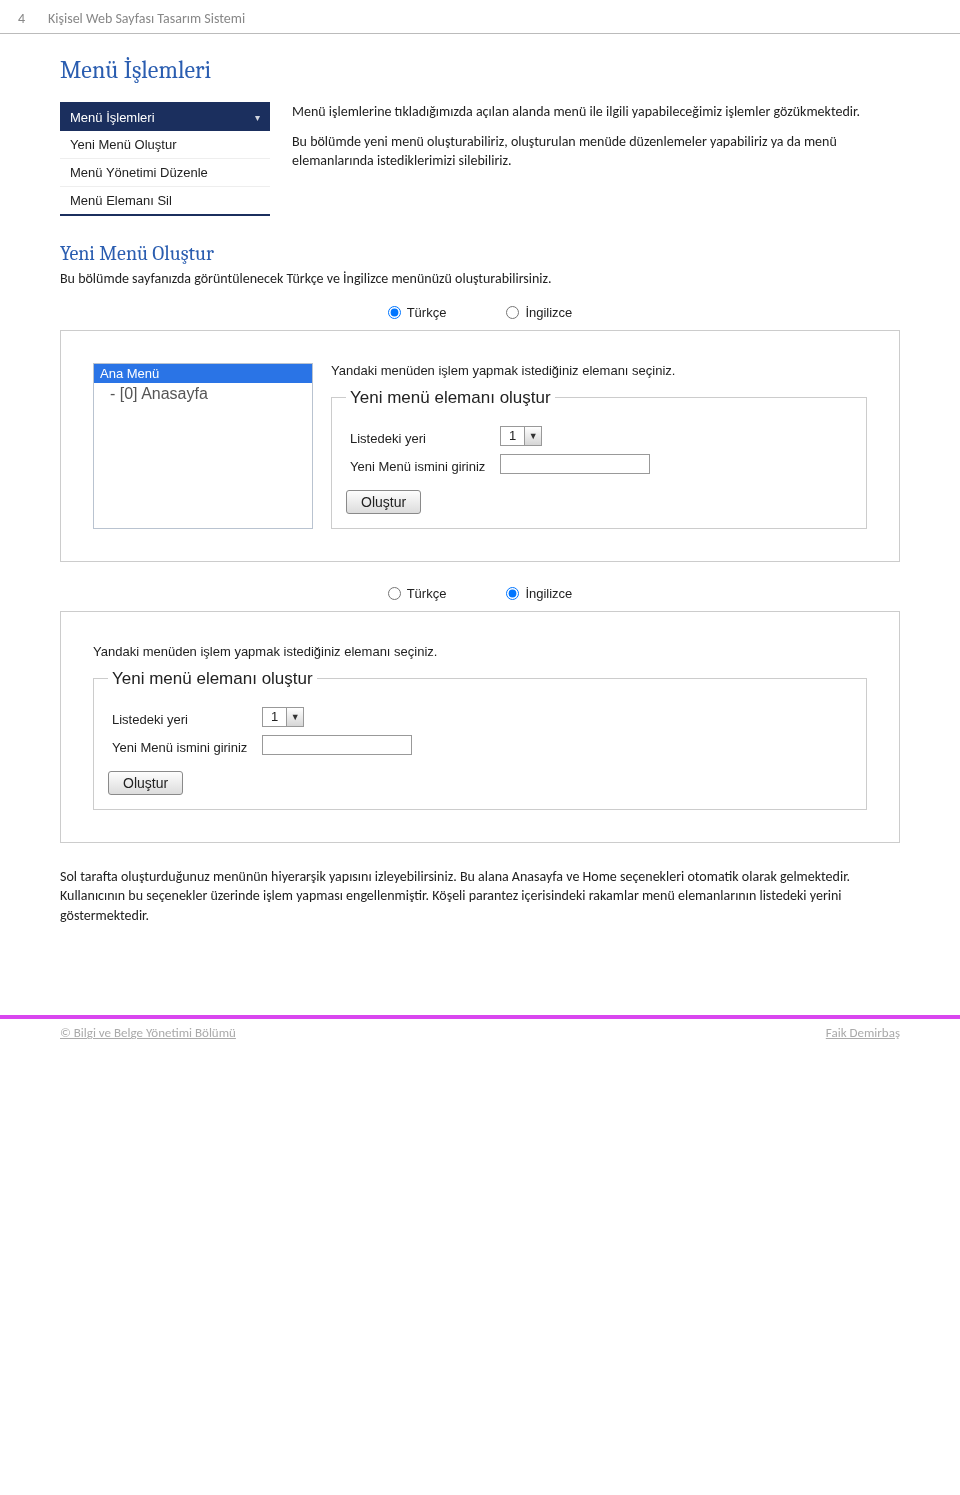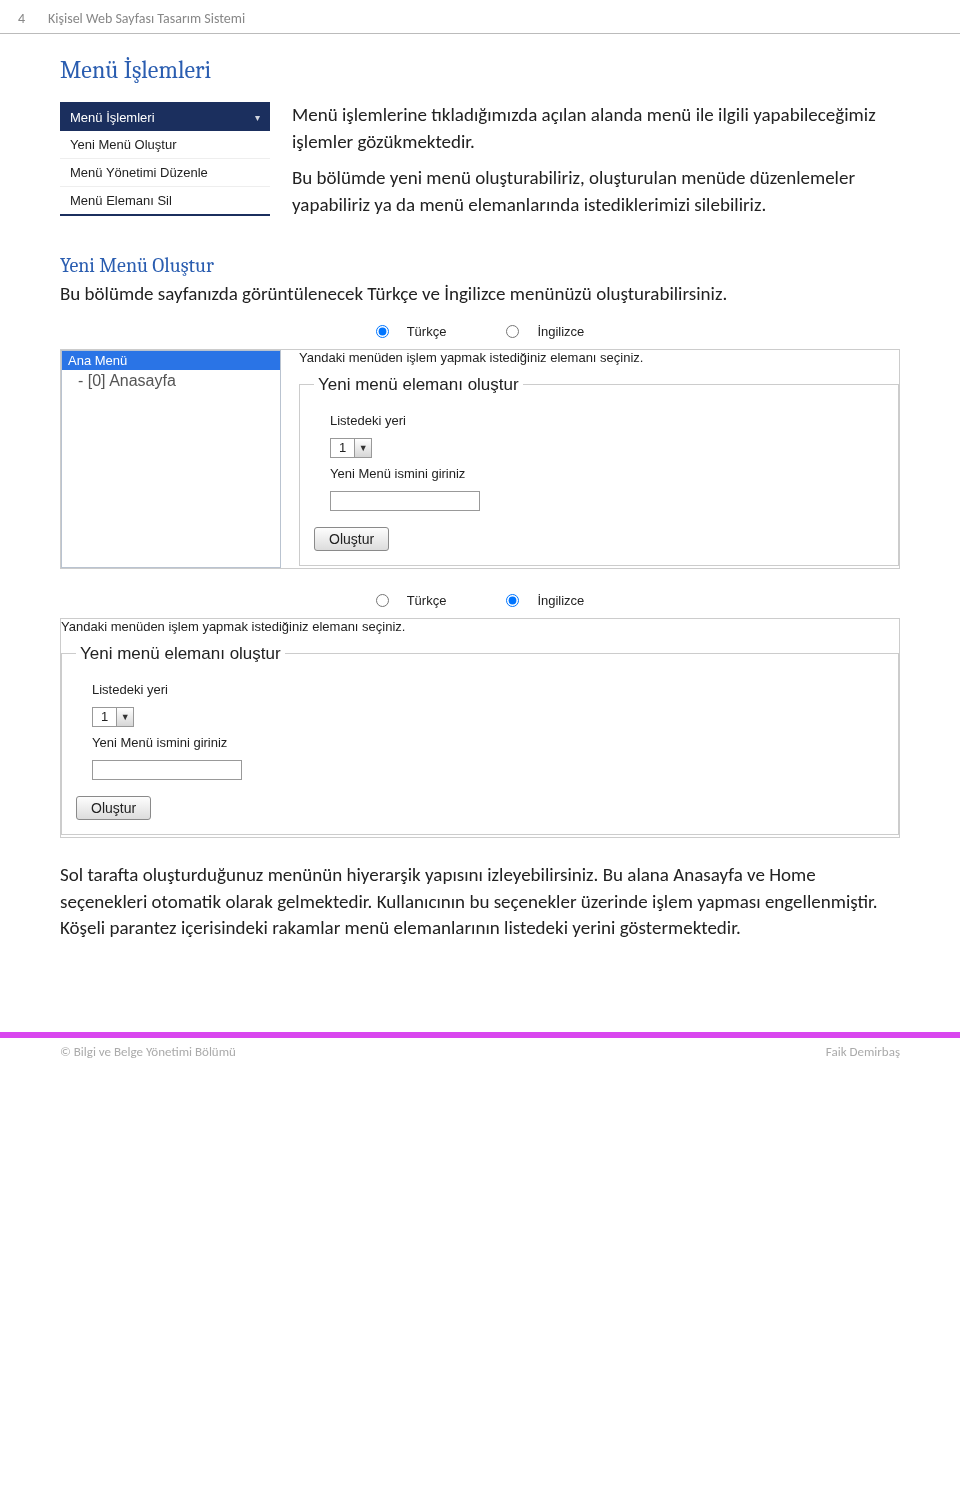--- a/index.html
+++ b/index.html
@@ -29,21 +29,21 @@
     margin: 0 0 18px 0;
   }
   h3.subsection-title {
     color: #2a5db0;
     font-family: Cambria, Georgia, serif;
     font-weight: normal;
     font-size: 20px;
     margin: 26px 0 4px 0;
   }
   p.body-text {
-    font-size: 19px;
+    font-size: 14px;
     line-height: 1.4;
     margin: 0 0 10px 0;
   }
   .intro-row {
     display: flex;
     gap: 22px;
     align-items: flex-start;
     margin-bottom: 18px;
   }
   .menu-panel {
@@ -76,29 +76,29 @@
 
   .lang-radio-row {
     display: flex;
     justify-content: center;
     gap: 60px;
     font-family: Tahoma, Arial, sans-serif;
     font-size: 13px;
     margin: 16px 0 10px 0;
   }
   .lang-radio-row label {
-    display: flex; align-items: center; gap: 18px;
+    display: flex; align-items: center; gap: 6px;
   }
   .lang-radio-row input { margin: 0; }
 
   .form-panel {
     display: flex;
     gap: 18px;
     border: 1px solid #ccc;
-    padding: 0;
+    padding: 32px;
     font-family: Tahoma, Arial, sans-serif;
     font-size: 13px;
     margin-bottom: 24px;
     min-height: 220px;
   }
   .tree-box {
     width: 220px;
     border: 1px solid #b9c3d0;
     background: #fff;
     padding: 0;
@@ -123,25 +123,24 @@
     border: 1px solid #ccc;
     padding: 10px 14px 14px 14px;
     margin: 0;
   }
   fieldset.create-box legend {
     font-size: 17px;
     padding: 0 4px;
   }
   .form-row {
     display: flex;
-    align-items: flex-start;
+    align-items: flex-end;
     gap: 10px;
-    margin: 8px 16px;
-    font-size: 13px;
-    flex-direction: column;
+    margin: 8px 4px;
+    font-size: 13px;
   }
   .form-row label { min-width: 140px; }
   .select-wrap {
     display: inline-flex;
     border: 1px solid #999;
     background: #f0f0f0;
     font-size: 13px;
     height: 20px;
   }
   .select-wrap .select-val {
@@ -176,24 +175,25 @@
     background: linear-gradient(#fdfdfd,#dcdcdc);
     border: 1px solid #8a8a8a;
     border-radius: 3px;
     color: #222;
   }
   .page-footer {
     display: flex;
     justify-content: space-between;
     align-items: center;
     padding: 6px 60px 14px 60px;
-    border-top: 6px solid #d946ef;
+    border-top: 4px solid #d946ef;
     color: #aaa;
     font-size: 13px;
     position: relative;
+    text-decoration: underline;
   }
 </style>
 </head>
 <body>
 
 <div class="page-header">
   <span class="page-number">4</span>
   <span>Kişisel Web Sayfası Tasarım Sistemi</span>
 </div>
 

